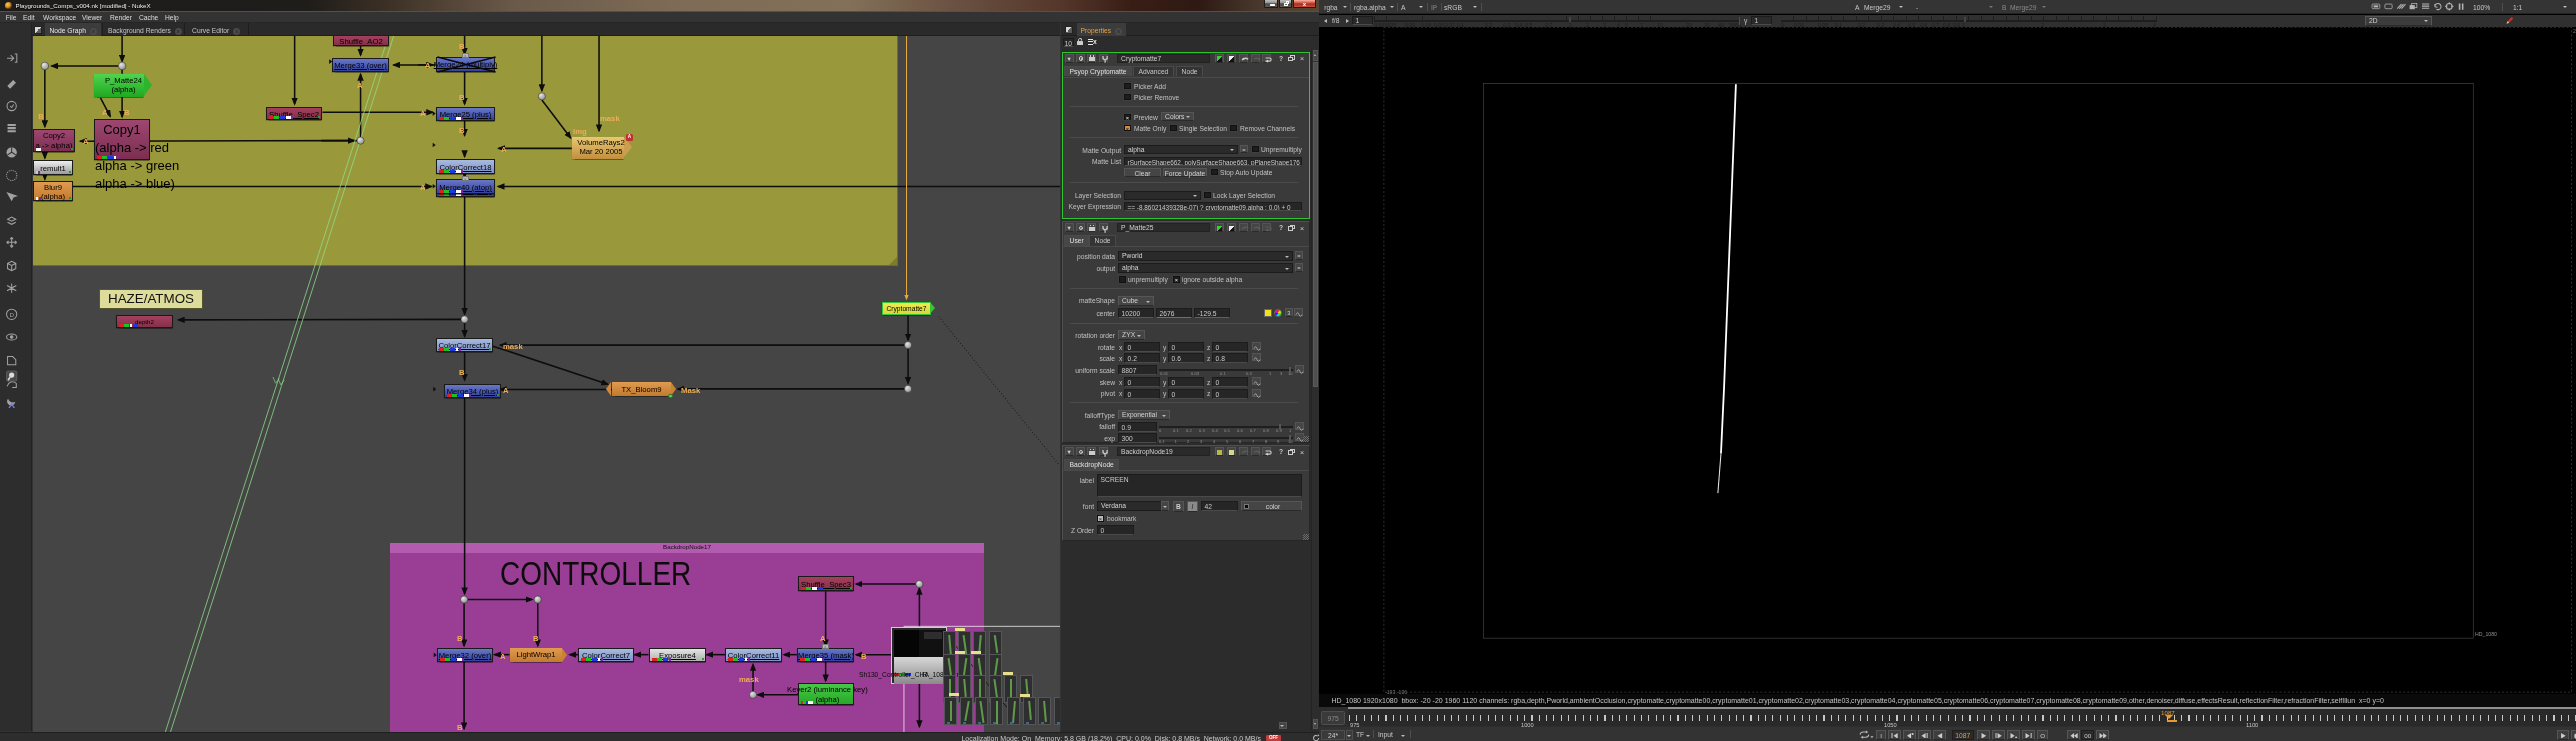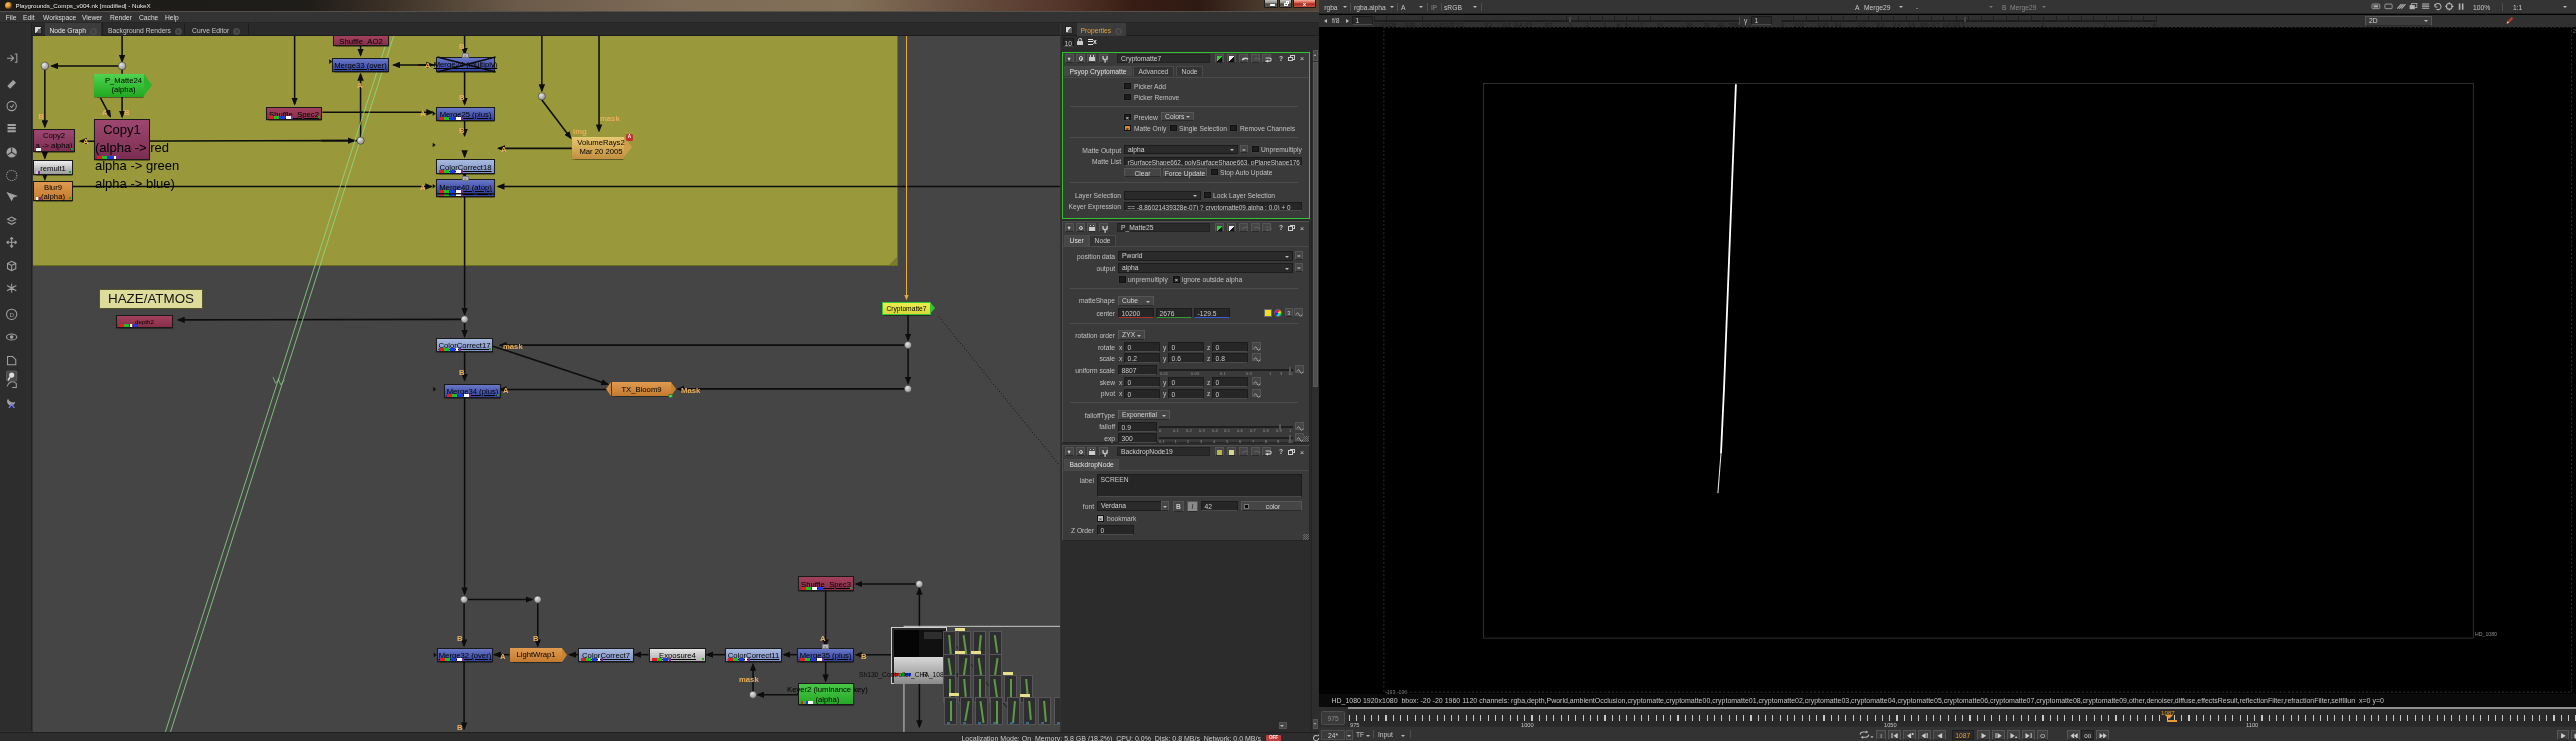--- a/index.html
+++ b/index.html
@@ -134,20 +134,24 @@
     <div class="abs" style="left:216px;top:0;width:0.5px;height:13.4px;background:#1e1e1e;"></div>
   </div>
   <div id="ptabbar">
     <div class="abs" style="left:4.1px;top:2.6px;width:8.2px;height:8.2px;background:linear-gradient(135deg,#d8d8d8 0 50%,#5a5a5a 50%);border:0.5px solid #222;"></div>
     <div class="tab active" style="left:15.5px;color:#e8a33c;">Properties<span class="tabx">x</span></div>
   </div>
   <div id="graph">
 
     <div class="bd" style="left:0;top:0;width:865px;height:230px;background:#99993c;border-right:0.5px solid #6e6e20;border-bottom:0.5px solid #6e6e20;">
       <div class="abs" style="right:0;bottom:0;width:0;height:0;border-left:8.2px solid transparent;border-bottom:8.2px solid #7c7c2a;"></div>
+    </div>
+    <div class="bd" style="left:357px;top:507px;width:594px;height:189px;background:#9a3e95;">
+      <div class="bdtitle" style="background:#b35bae;">BackdropNode17</div>
+      <div class="abs" style="left:110px;top:13px;font-size:33px;line-height:1.1;color:#0c0c0c;transform:scaleX(0.848);transform-origin:left top;">CONTROLLER</div>
     </div>
 
     <div class="abs" style="left:66px;top:253px;width:104px;height:19.6px;background:#dedc9a;border:0.5px solid #55552a;color:#111;font-size:13.4px;text-align:center;line-height:17px;">HAZE/ATMOS</div>
 
     <svg class="abs" style="left:0;top:0;" width="1027" height="696" viewBox="0 0 1994 1351">
       <defs>
         <marker id="ab" viewBox="0 0 10 8" refX="8" refY="4" markerWidth="5.2" markerHeight="4.2" orient="auto-start-reverse">
           <path d="M0,0 L10,4 L0,8 z" fill="#0d0d0d"></path>
         </marker>
         <marker id="ao" viewBox="0 0 10 8" refX="8" refY="4" markerWidth="5.2" markerHeight="4.2" orient="auto-start-reverse">
@@ -379,21 +383,21 @@
     <div class="node" style="left:616px;top:612px;width:57px;height:14px;background:linear-gradient(#e4e4e4,#b0b0b0);">
       <div class="nlbl" style="top:2.1px;">Exposure4</div>
       <div class="chips"><span class="chip" style="background:#e02020;"></span><span class="chip" style="background:#20c020;"></span><span class="chip" style="background:#2038e0;"></span><span class="chip" style="background:#7828a0;width:2.1px;"></span></div>
       <div class="abs" style="right:1px;bottom:1px;width:2.1px;height:2.1px;background:#1fa01f;"></div>
     </div>
     <div class="node" style="left:692px;top:612px;width:57px;height:14px;background:linear-gradient(#a8bade,#7f93c8);">
       <div class="nlbl" style="top:2.1px;">ColorCorrect11</div>
       <div class="chips"><span class="chip" style="background:#e02020;"></span><span class="chip" style="background:#20c020;"></span><span class="chip" style="background:#2038e0;"></span><span class="chip" style="background:#fff;width:2.6px;"></span><span class="chip" style="background:#7828a0;width:2.1px;"></span></div>
     </div>
     <div class="node" style="left:764px;top:612px;width:57px;height:14px;background:linear-gradient(#6877c6,#33429e);">
-      <div class="nlbl" style="top:2.1px;">Merge35 (plus)</div>
+      <div class="nlbl" style="top:2.1px;">Merge35 (mask)</div>
       <div class="chips"><span class="chip" style="background:#e02020;"></span><span class="chip" style="background:#20c020;"></span><span class="chip" style="background:#2038e0;"></span><span class="chip" style="background:#fff;"></span><span class="chip" style="background:#7828a0;width:2.1px;"></span></div>
     </div>
     <div class="xbox" style="left:789px;top:608px;">x</div>
     <div class="node" style="left:765px;top:540px;width:56px;height:15px;background:linear-gradient(#a3405e,#86304a);">
       <div class="nlbl" style="top:2.6px;">Shuffle_Spec3</div>
       <div class="chips"><span class="chip" style="background:#e02020;"></span><span class="chip" style="background:#20c020;"></span><span class="chip" style="background:#fff;"></span><span class="chip" style="background:#2038e0;"></span></div>
       <div class="abs" style="right:1px;bottom:1px;width:2.1px;height:2.1px;background:#1fa01f;"></div>
     </div>
     <div class="node" style="left:765px;top:647px;width:56px;height:22px;background:linear-gradient(#46c846,#28a828);">
       <div class="nlbl2" style="top:1px;width:98px;left:-20.6px;line-height:9.8px;">Keyer2 (luminance key)<br>(alpha)</div>

